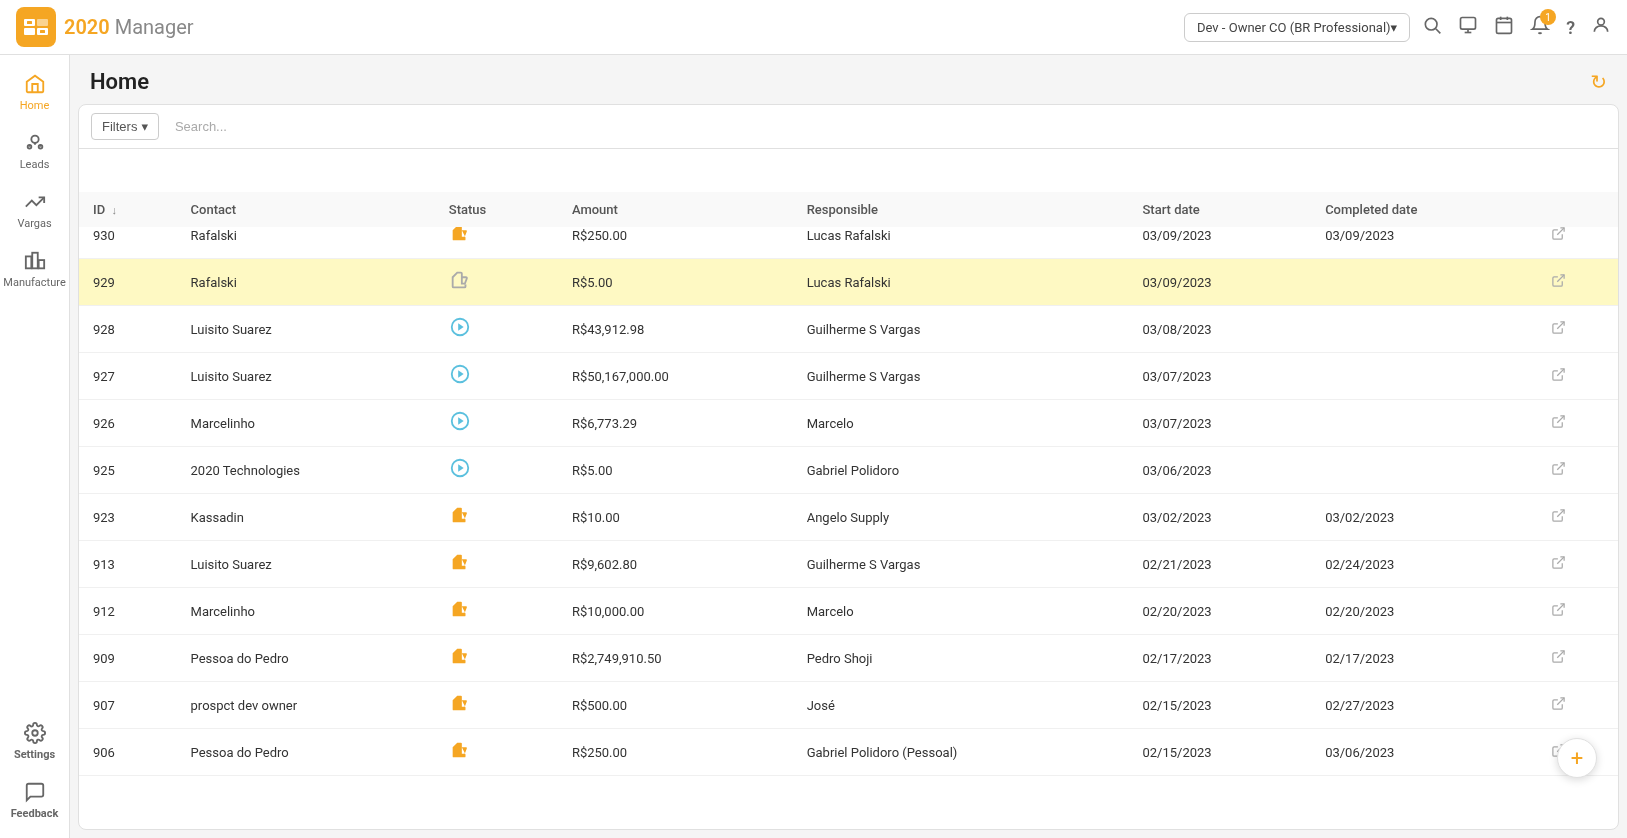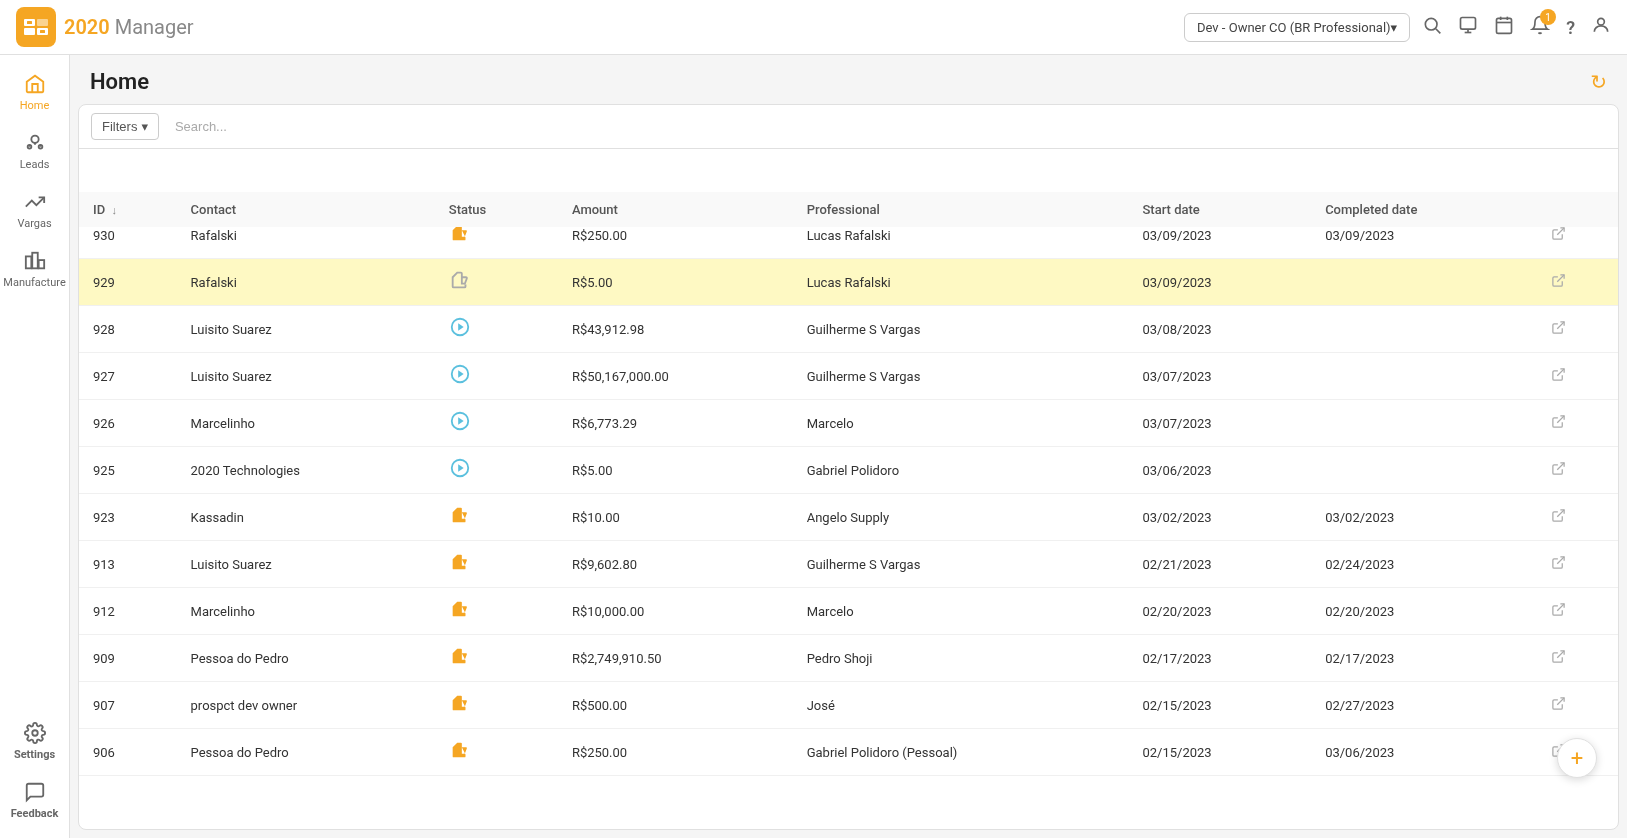--- a/index.html
+++ b/index.html
@@ -410,21 +410,21 @@
       </div>
 
       <div class="table-scroll">
         <table>
           <thead>
             <tr>
               <th>ID <span class="sort-indicator">↓</span></th>
               <th>Contact</th>
               <th>Status</th>
               <th>Amount</th>
-              <th>Professional</th>
+              <th>Responsible</th>
               <th>Start date</th>
               <th>Completed date</th>
               <th></th>
             </tr>
           </thead>
           <tbody id="table-body">
           <tr>
     <td>930</td>
     <td>Rafalski</td>
     <td><span class="status-icon status-approved"><svg width="22" height="22" viewBox="0 0 24 24" fill="#f5a623" stroke="none">

